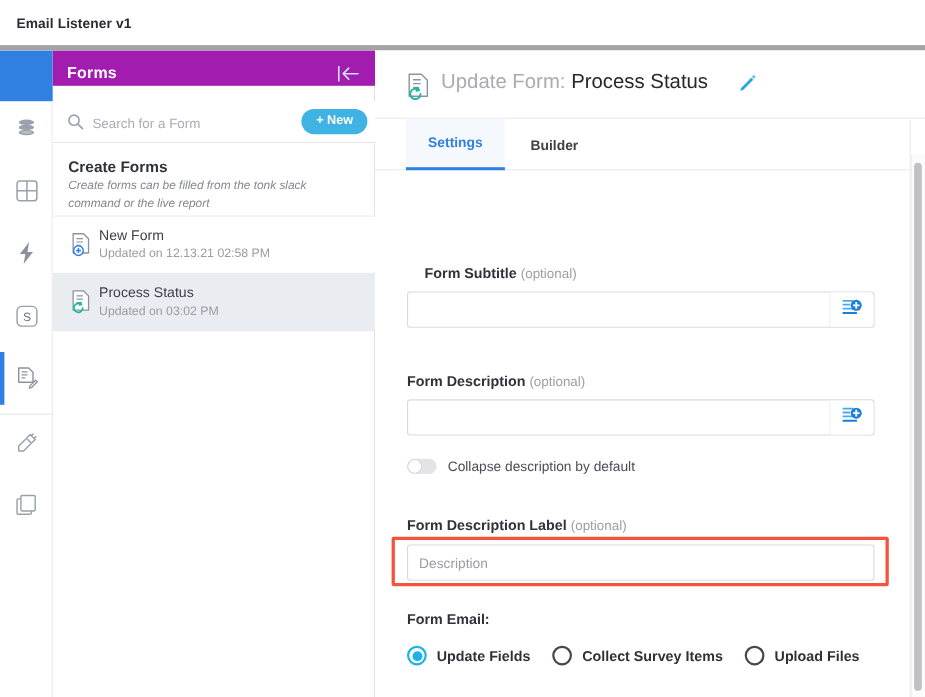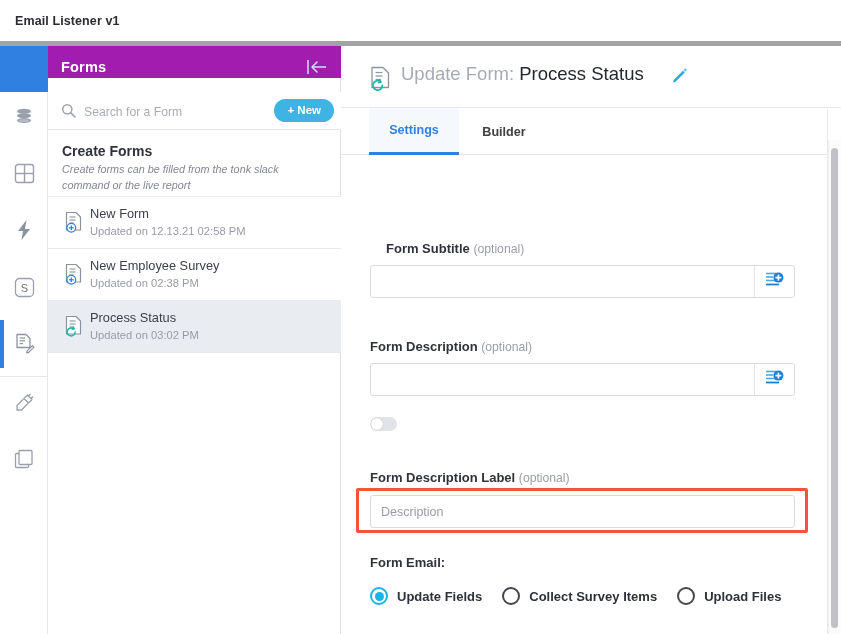--- a/index.html
+++ b/index.html
@@ -405,35 +405,20 @@
           <line x1="5.5" y1="12" x2="9.5" y2="12" stroke="#8d939e" stroke-width="1.1"></line>
           <circle cx="7.3" cy="16.8" r="4.4" fill="#fff" stroke="#2f80e0" stroke-width="1.3"></circle>
           <line x1="7.3" y1="14.5" x2="7.3" y2="19.1" stroke="#2f80e0" stroke-width="1.3"></line>
           <line x1="5" y1="16.8" x2="9.6" y2="16.8" stroke="#2f80e0" stroke-width="1.3"></line>
         </svg>
       </span>
       <div class="fi-name">New Form</div>
       <div class="fi-sub">Updated on 12.13.21 02:58 PM</div>
     </div>
 
-    <div class="form-item">
-      <span class="fi-icon">
-        <svg width="20" height="23" viewBox="0 0 20 23">
-          <path d="M2.5 1.5 h9.5 l4.5 4.5 v13 h-14 z" fill="#fff" stroke="#8d939e" stroke-width="1.2" stroke-linejoin="round"></path>
-          <line x1="5.5" y1="6" x2="11.5" y2="6" stroke="#8d939e" stroke-width="1.1"></line>
-          <line x1="5.5" y1="9" x2="11.5" y2="9" stroke="#8d939e" stroke-width="1.1"></line>
-          <line x1="5.5" y1="12" x2="9.5" y2="12" stroke="#8d939e" stroke-width="1.1"></line>
-          <circle cx="7.3" cy="16.8" r="4.4" fill="#fff" stroke="#2f80e0" stroke-width="1.3"></circle>
-          <line x1="7.3" y1="14.5" x2="7.3" y2="19.1" stroke="#2f80e0" stroke-width="1.3"></line>
-          <line x1="5" y1="16.8" x2="9.6" y2="16.8" stroke="#2f80e0" stroke-width="1.3"></line>
-        </svg>
-      </span>
-      <div class="fi-name">New Employee Survey</div>
-      <div class="fi-sub">Updated on 02:38 PM</div>
-    </div>
 
 
     <div class="form-item selected">
       <span class="fi-icon">
         <svg width="20" height="23" viewBox="0 0 20 23">
           <path d="M2.5 1.5 h9.5 l4.5 4.5 v13 h-14 z" fill="#fff" stroke="#8d939e" stroke-width="1.2" stroke-linejoin="round"></path>
           <line x1="5.5" y1="6" x2="11.5" y2="6" stroke="#8d939e" stroke-width="1.1"></line>
           <line x1="5.5" y1="9" x2="11.5" y2="9" stroke="#8d939e" stroke-width="1.1"></line>
           <line x1="5.5" y1="12" x2="9.5" y2="12" stroke="#8d939e" stroke-width="1.1"></line>
           <path d="M11.2 16.9 a4 4 0 1 1 -1.6 -3.2" fill="none" stroke="#17b8a6" stroke-width="1.5" stroke-linecap="round"></path>
@@ -518,20 +503,21 @@
               <line x1="10.4" y1="6.6" x2="16.4" y2="6.6" stroke="#fff" stroke-width="1.7"></line>
             </svg>
           </span>
         </div>
       </div>
 
       <div class="toggle-row" style="left:29px; top:262px;">
         <div class="toggle">
           <div class="knob"></div>
         </div>
+        <div class="toggle-label">Collapse description by default</div>
       </div>
 
       <div class="field-label" style="left:29px; top:315px;">
         <span>Form Description Label</span>
         <span class="opt">(optional)</span>
       </div>
       <div class="highlight-box" style="left:15px; top:333px; width:452px; height:45px;"></div>
       <div class="text-field" style="left:29px; top:340px; width:425px;">
         <input type="text" placeholder="Description" style="">
       </div>

